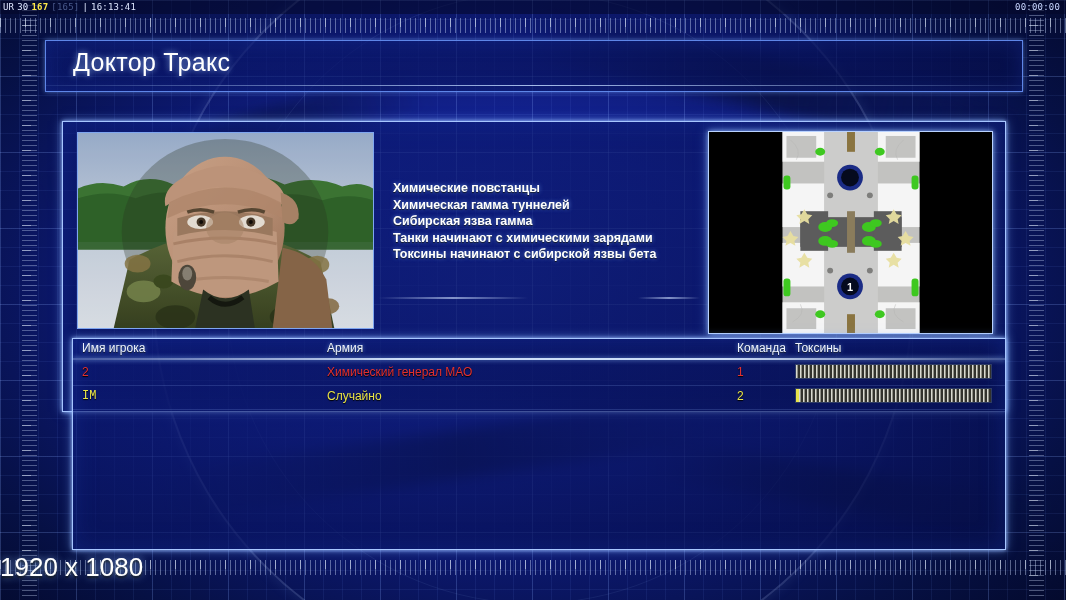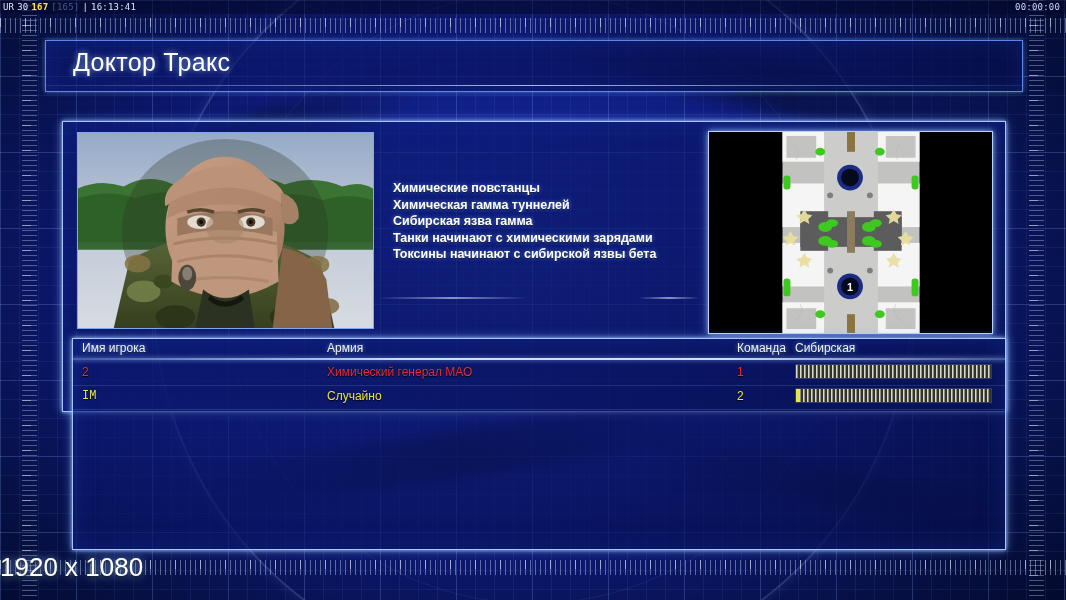--- a/index.html
+++ b/index.html
@@ -409,21 +409,21 @@
   </div>
 
   <div class="dash-accent" style="left:378px; top:297px; width:150px;"></div>
   <div class="dash-accent" style="left:638px; top:297px; width:62px;"></div>
 
   <div class="panel panel-glow" id="list-panel">
     <div id="list-head">
       <span class="h col-name">Имя игрока</span>
       <span class="h col-army">Армия</span>
       <span class="h col-team">Команда</span>
-      <span class="h" style="left:722px;">Сибирская</span>
+      <span class="h" style="left:722px;">Токсины</span>
     </div>
     <div id="head-underline"></div>
 
     <div class="row" style="top:22px;">
       <span class="c col-name" style="color:#e03030;">2</span>
       <span class="c col-army" style="color:#e03030;">Химический генерал МАО</span>
       <span class="c col-team" style="color:#e03030;">1</span>
       <span class="progress">
         <span class="stripes"></span>
       </span>

